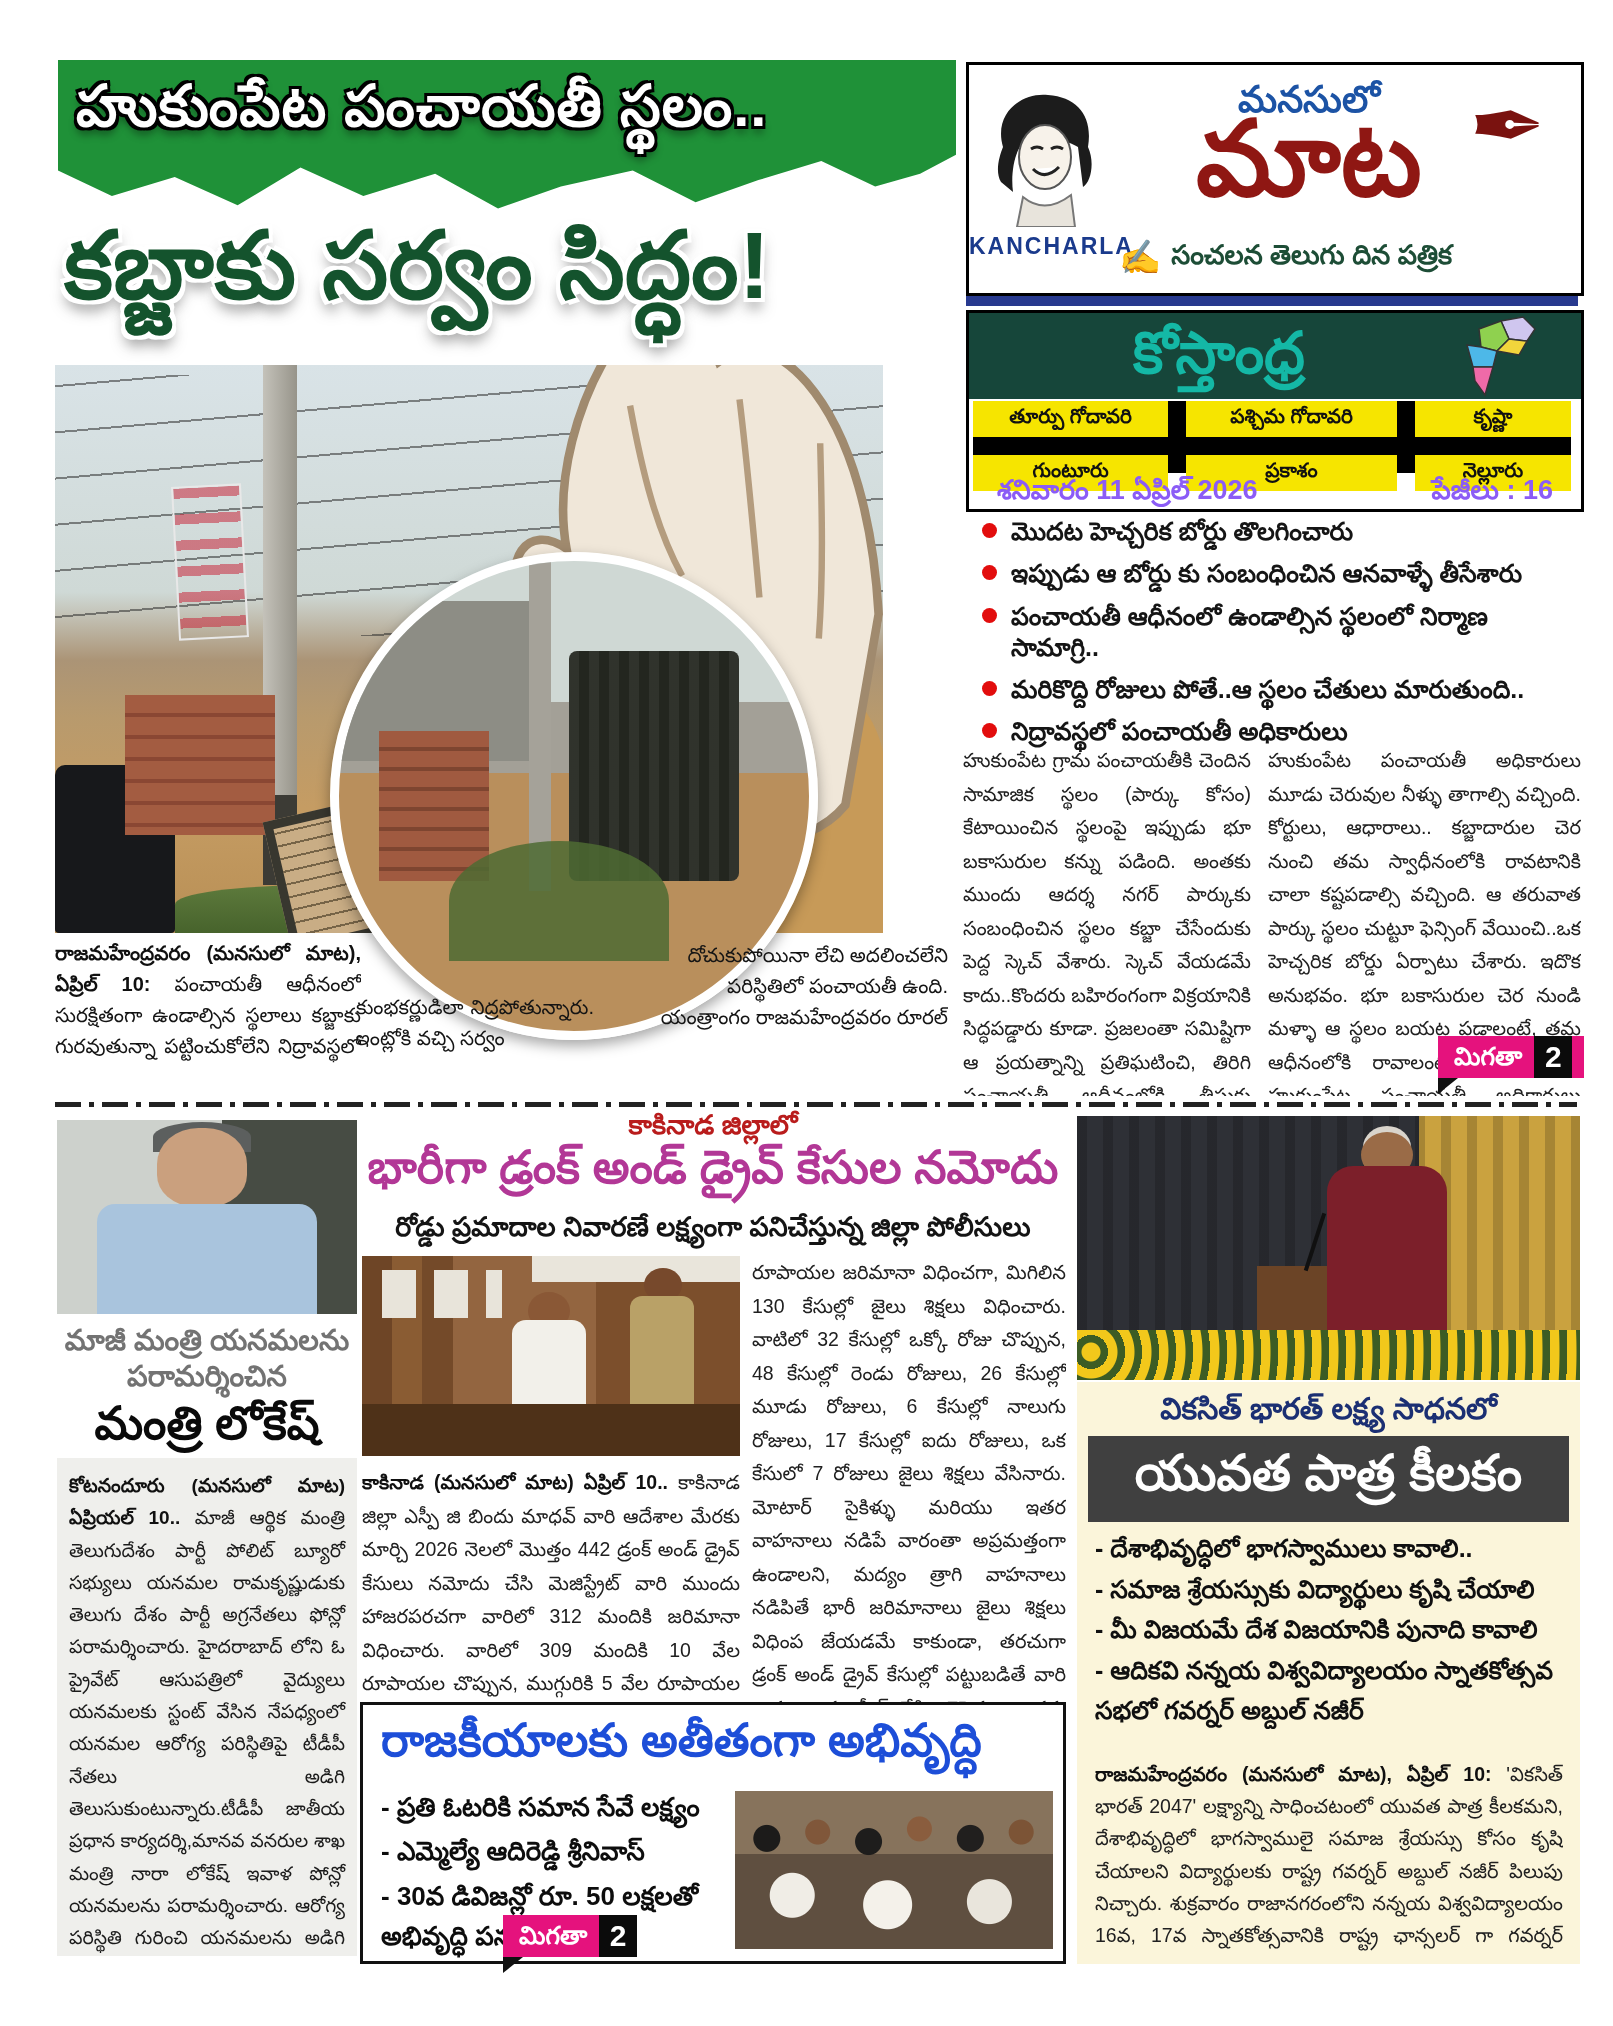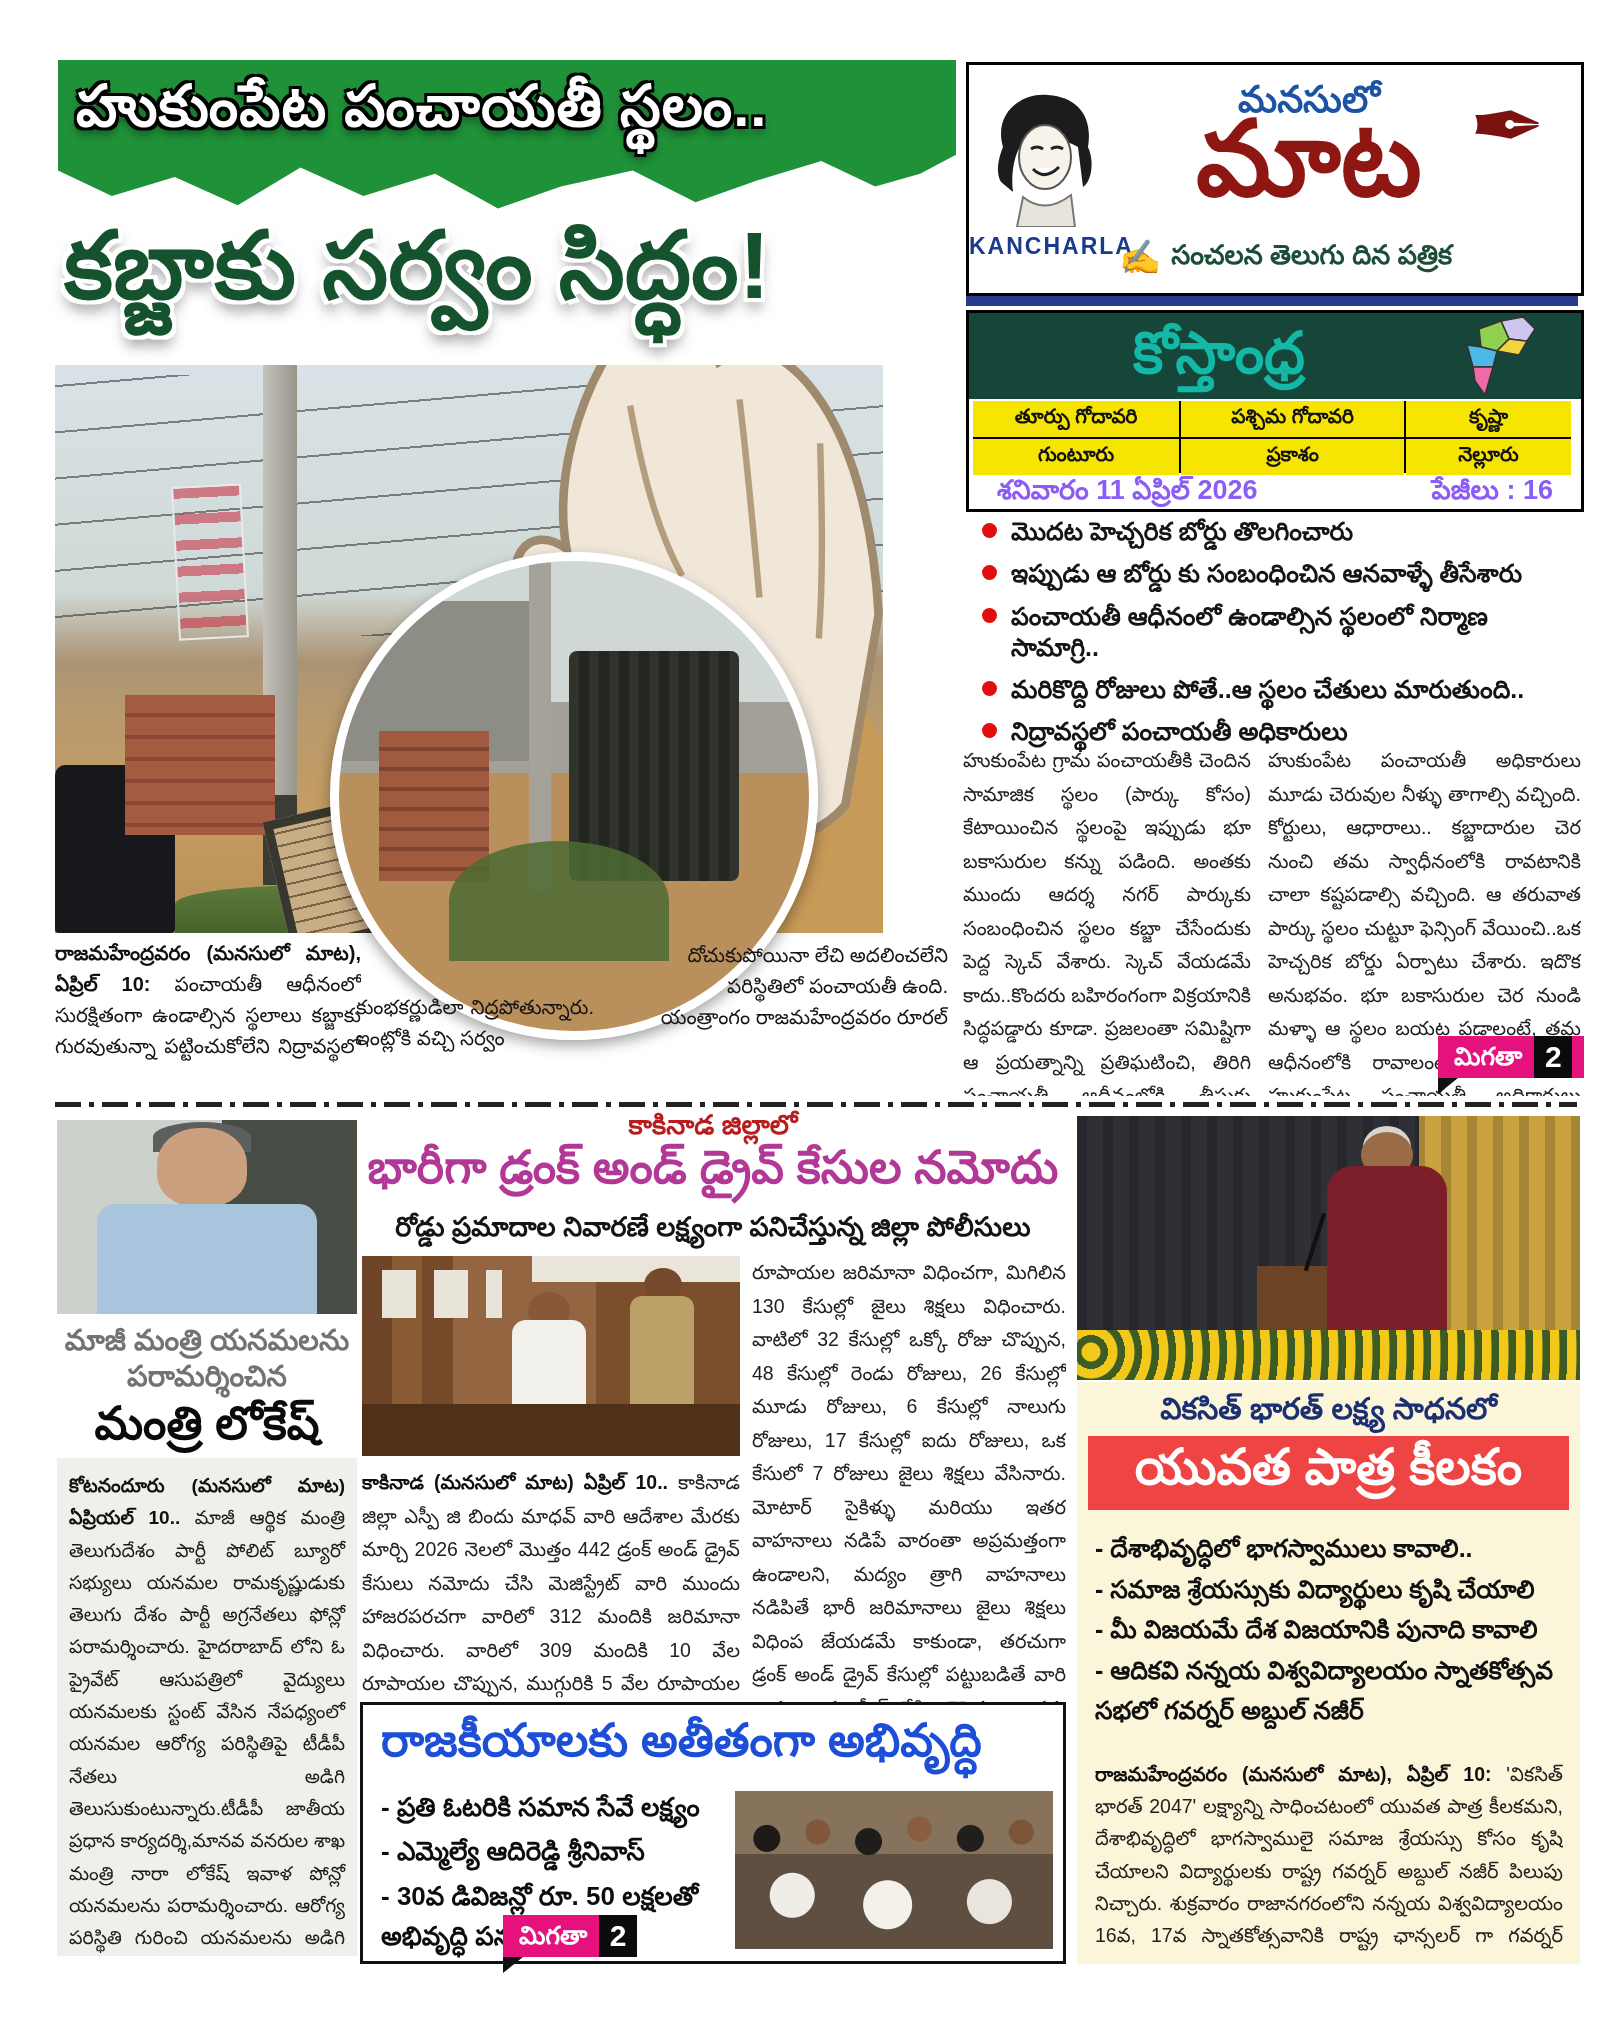--- a/index.html
+++ b/index.html
@@ -70,21 +70,21 @@
   .writing-hand{font-size:34px;color:#233b8f;margin-right:10px;vertical-align:middle;}
 
   .blue-bar{left:966px;top:296px;width:612px;height:10px;background:#283a8f;}
 
   
   .edition{left:966px;top:310px;width:612px;height:196px;border:3px solid #000;background:#fff;}
   .ed-head{left:0;top:0;width:100%;height:86px;background:#16463a;}
   .ed-title{left:60px;top:6px;width:380px;font-size:58px;font-weight:bold;color:#14b8a6;text-align:center;}
   .ed-map{left:470px;top:2px;width:110px;height:82px;}
   .ed-grid{left:4px;top:88px;width:598px;height:72px;display:grid;grid-template-columns:1.25fr 1.35fr 1fr;
-    grid-auto-rows:36px;gap:2px;background:#000;}
+    grid-auto-rows:36px;gap:18px;background:#000;}
   .ed-cell{background:#f6e500;display:flex;align-items:center;justify-content:center;
     font-size:20px;font-weight:bold;color:#111;}
   .ed-foot{left:0;top:162px;width:100%;height:30px;font-size:27px;font-weight:bold;color:#8b5cf6;}
   .ed-date{position:absolute;left:28px;top:0;}
   .ed-pages{position:absolute;right:28px;top:0;}
 
   
   .lead-bullets{left:982px;top:516px;width:600px;height:220px;}
   .lb-item{display:flex;align-items:flex-start;margin-bottom:11px;font-size:25px;font-weight:bold;color:#151515;line-height:1.25;}
   .lb-dot{flex:0 0 15px;width:15px;height:15px;border-radius:50%;background:#e20d0d;margin:7px 14px 0 0;}
@@ -160,21 +160,21 @@
       linear-gradient(90deg,#2e3036 0 68%,#caa23f 68% 100%);}
   .gp-figure{left:250px;top:50px;width:120px;height:170px;background:#7c1f2a;border-radius:26px 26px 0 0;}
   .gp-head{left:284px;top:16px;width:52px;height:46px;background:#9a6b47;border-radius:50%;
     box-shadow:0 -8px 0 -2px #d9d4cc;}
   .gp-podium{left:180px;top:150px;width:150px;height:70px;background:#6b4426;}
   .gp-mic{left:236px;top:96px;width:4px;height:60px;background:#101010;transform:rotate(18deg);}
   .gp-flowers{left:0;top:214px;width:503px;height:50px;
     background:repeating-radial-gradient(circle at 14px 22px,#f2c81b 0 9px,#3c5c24 10px 17px);}
   .gov-panel{left:1077px;top:1382px;width:503px;height:582px;background:#fbf5da;box-sizing:border-box;padding:10px 16px;}
   .gov-kicker{left:1077px;top:1392px;width:503px;text-align:center;font-size:30px;font-weight:bold;color:#1b2f73;}
-  .gov-band{left:1088px;top:1436px;width:481px;height:74px;background:#ef4444;display:flex;
+  .gov-band{left:1088px;top:1436px;width:481px;height:86px;background:#404040;display:flex;
     align-items:center;justify-content:center;font-size:50px;font-weight:bold;color:#fff;}
   .gov-bullets{left:1095px;top:1528px;width:470px;font-size:25px;font-weight:bold;color:#101010;line-height:1.62;}
   .gov-body{left:1095px;top:1758px;width:468px;height:196px;font-size:19.5px;line-height:1.65;
     text-align:justify;color:#202020;overflow:hidden;}
   b.dl{font-weight:bold;color:#101010;}
 </style>
 </head>
 <body>
 
 <div class="page">

